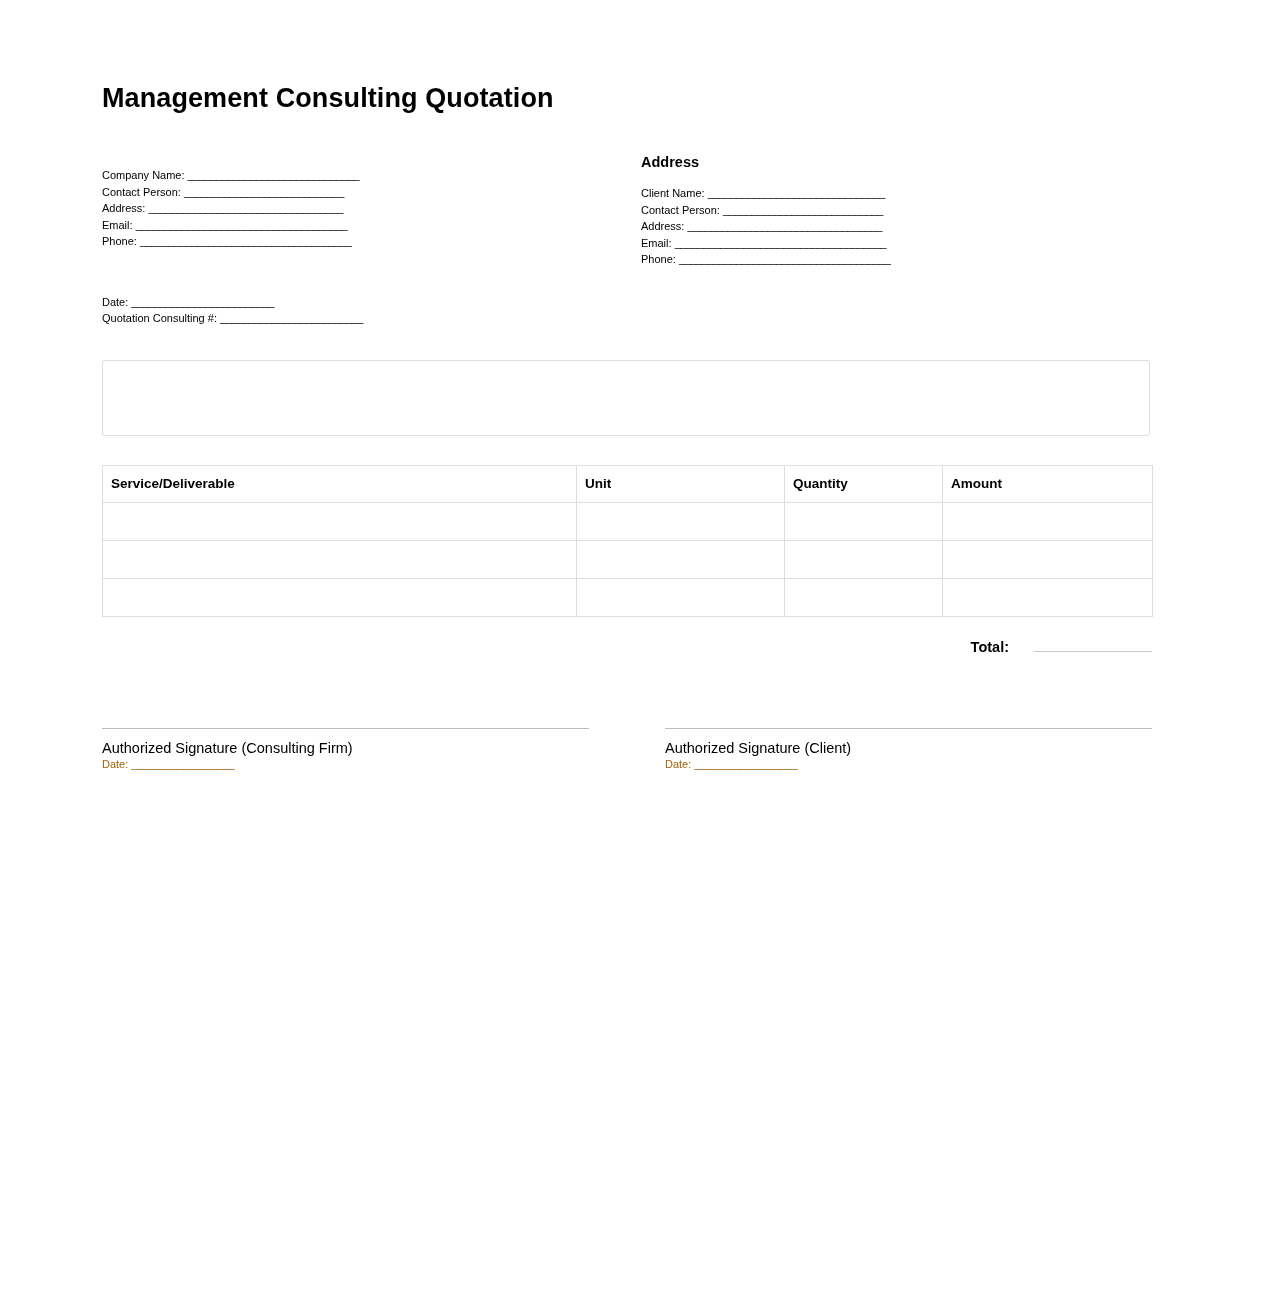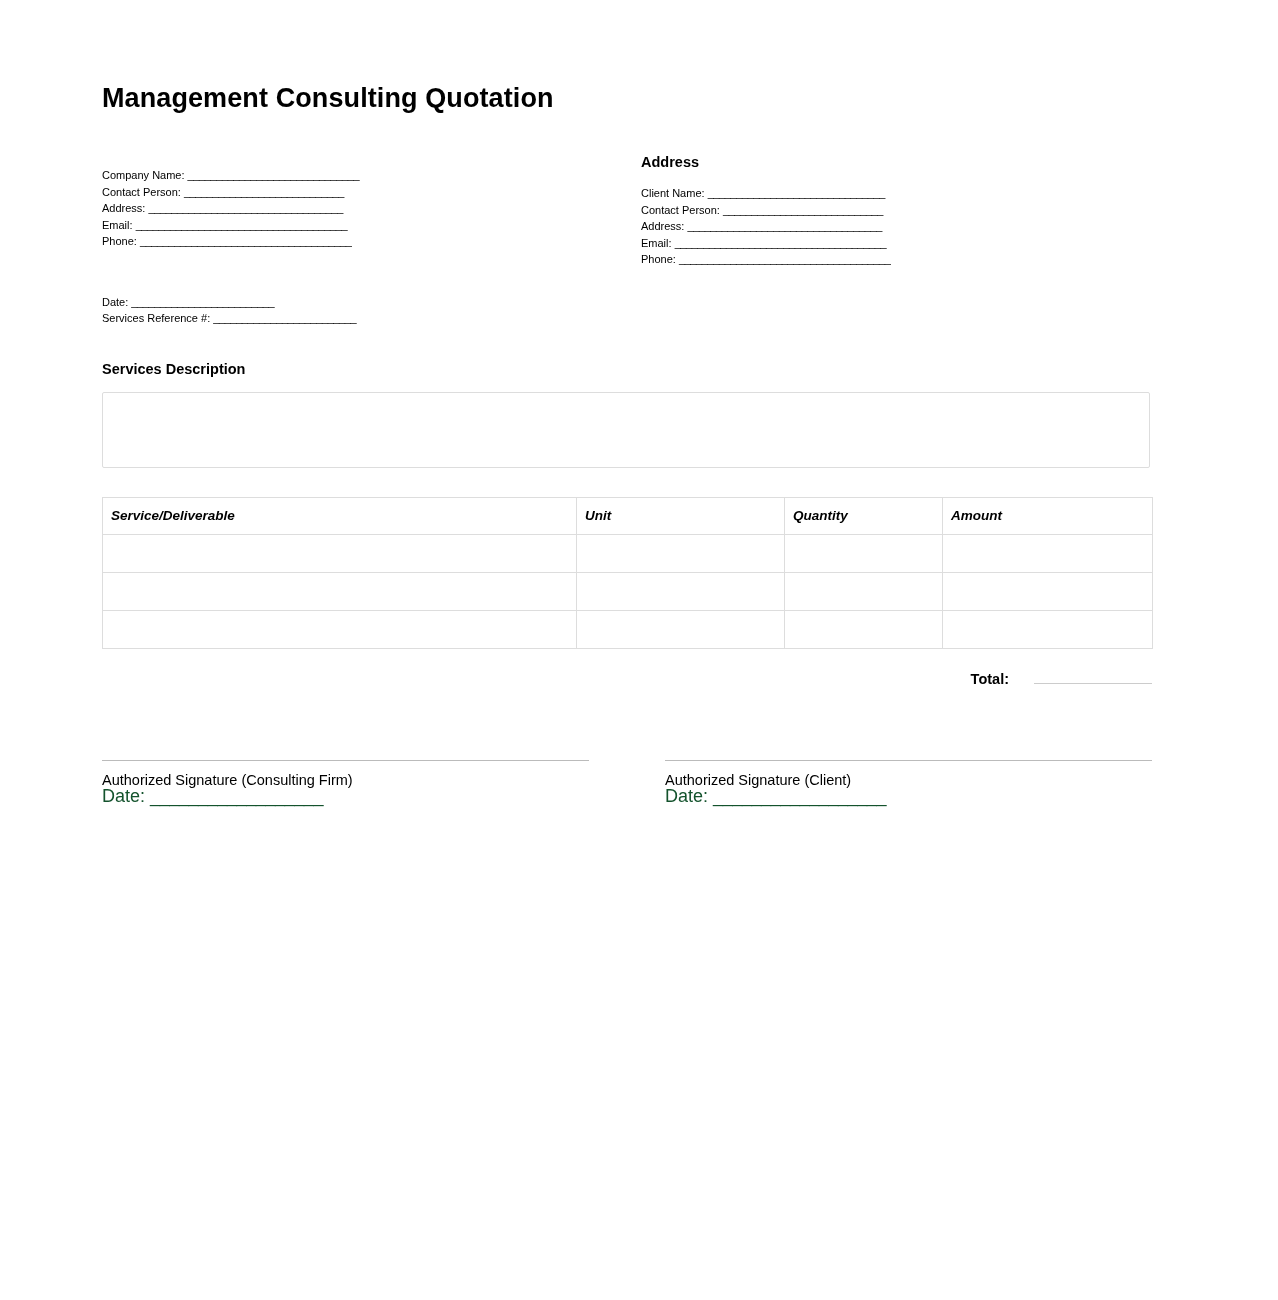--- a/index.html
+++ b/index.html
@@ -102,21 +102,20 @@
 
   
   .fee-block {
     margin-top: 29px;
   }
   table.fee-table {
     margin-top: 14px;
     border-collapse: collapse;
     width: 1050px;
     table-layout: fixed;
-    font-style: italic;
   }
   table.fee-table th,
   table.fee-table td {
     border: 1px solid #dddddd;
     text-align: left;
     padding: 0 8px;
     font-size: 13.5px;
     color: #000;
   }
   table.fee-table th {
@@ -173,23 +172,23 @@
     width: 487px;
   }
   .sig-caption {
     margin-top: 10px;
     font-size: 14.5px;
     line-height: 16.5px;
     color: #000;
     white-space: nowrap;
   }
   .sig-date {
-    font-size: 18px;
+    font-size: 11px;
     line-height: 16.5px;
-    color: #14532d;
+    color: #a16207;
     white-space: nowrap;
   }
 </style>
 </head>
 <body>
 
 <div class="page">
   <div class="content">
 
     <h1 class="doc-title">Management Consulting Quotation</h1>
@@ -249,28 +248,27 @@
 
     </div>
 
     <div class="quotation-details">
       <div class="field-list">
         <div class="field-row">
           <span class="field-label">Date:</span>
           <span class="field-rule">_________________________</span>
         </div>
         <div class="field-row">
-          <span class="field-label">Services Reference #:</span>
+          <span class="field-label">Quotation Consulting #:</span>
           <span class="field-rule">_________________________</span>
         </div>
       </div>
     </div>
 
     <div class="block">
-      <div class="section-heading">Services Description</div>
       <div class="textbox"></div>
     </div>
 
     <div class="fee-block">
 
       <table class="fee-table">
         <colgroup>
           <col class="c-service">
             <col class="c-unit">
             <col class="c-qty">

